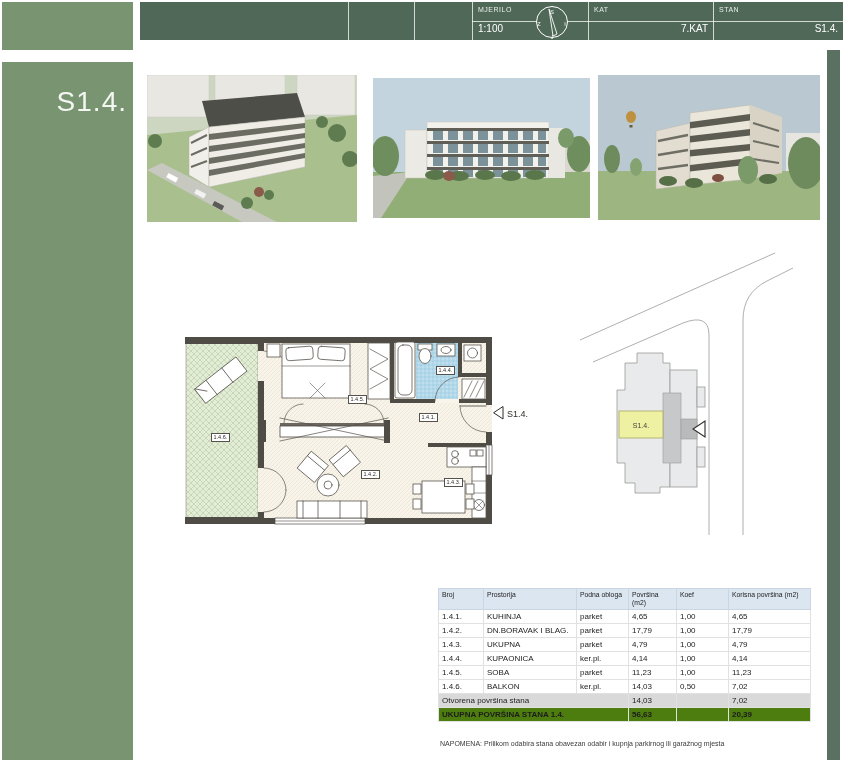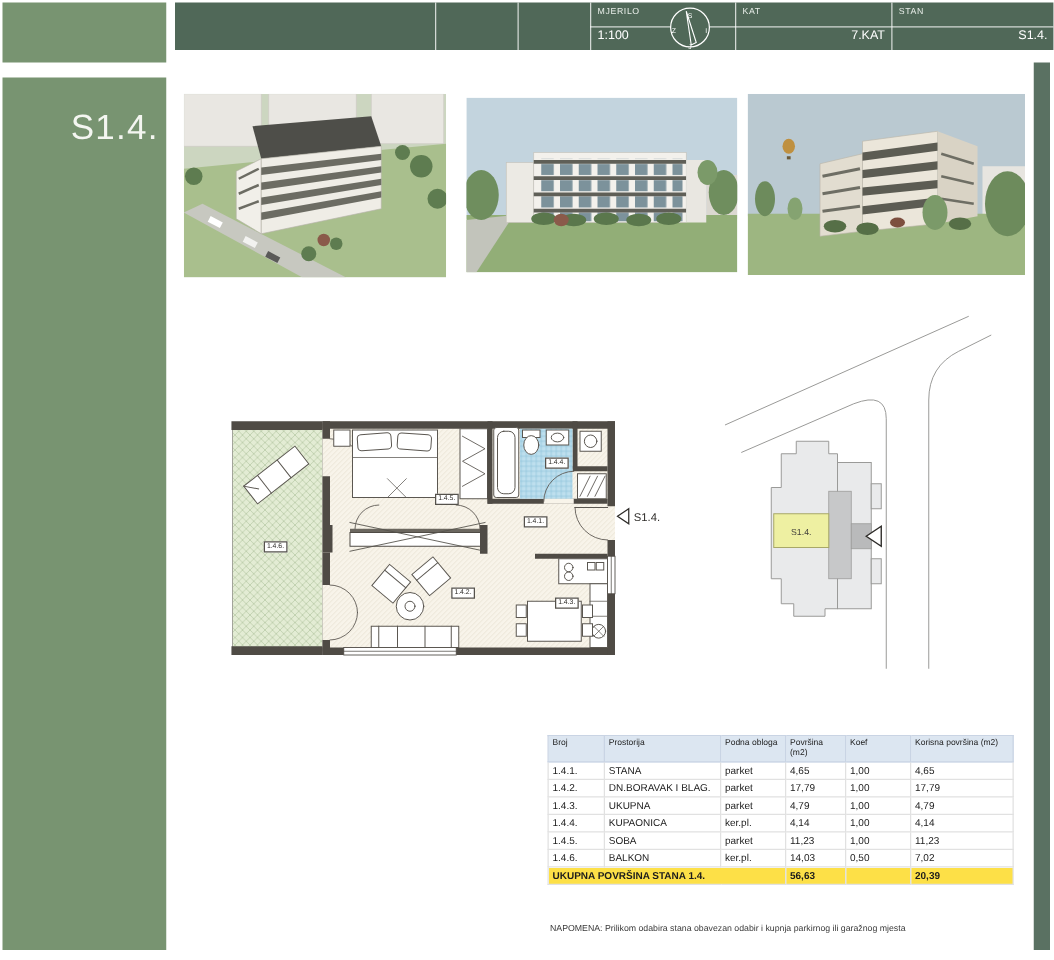--- a/index.html
+++ b/index.html
@@ -27,21 +27,21 @@
   .plan-label{position:absolute;font-size:5.5px;line-height:7px;background:#fff;border:.5px solid #55524c;
               padding:0 1.5px;color:#2e2c29;}
   
   .tblwrap{position:absolute;left:438px;top:588px;width:372px;}
   table{border-collapse:collapse;width:372px;table-layout:fixed;font-size:8px;color:#1c1c1c;}
   th{background:#dce6f1;font-weight:normal;text-align:left;font-size:6.8px;line-height:8px;
      padding:2px 3px;border:1px solid #c9d4e4;vertical-align:top;}
   td{padding:1px 3px;height:11px;border:1px solid #e1e1e1;background:#fff;overflow:hidden;white-space:nowrap;}
   td.num{}
   tr.gray td{background:#d9d9d9;}
-  tr.total td{background:#fde047;font-weight:bold;}
+  tr.total td{background:#4d7c0f;font-weight:bold;}
   .marker{display:inline-block;width:0;height:0;border-left:5px solid #2f9e44;border-bottom:5px solid transparent;float:right;}
   .note{position:absolute;left:440px;top:740px;width:380px;font-size:7px;color:#3a3a3a;}
   svg text{font-family:"Liberation Sans",sans-serif;}
 </style>
 </head>
 <body>
 
 <div class="page">
 
   <div class="sb-top"></div>
@@ -373,21 +373,21 @@
           <th>Prostorija</th>
           <th>Podna obloga</th>
           <th>Površina (m2)</th>
           <th>Koef</th>
           <th>Korisna površina (m2)</th>
         </tr>
       </thead>
       <tbody>
         <tr>
           <td>1.4.1.</td>
-          <td>STANA</td>
+          <td>KUHINJA</td>
           <td>parket</td>
           <td class="num">4,65</td>
           <td class="num">1,00</td>
           <td class="num">4,65</td>
         </tr>
         <tr>
           <td>1.4.2.</td>
           <td>DN.BORAVAK I BLAG.</td>
           <td>parket</td>
           <td class="num">17,79</td>
@@ -419,20 +419,26 @@
           <td class="num">11,23</td>
         </tr>
         <tr>
           <td>1.4.6.</td>
           <td>BALKON</td>
           <td>ker.pl.</td>
           <td class="num">14,03</td>
           <td class="num">0,50</td>
           <td class="num">7,02</td>
         </tr>
+        <tr class="gray">
+          <td colspan="3">Otvorena površina stana</td>
+          <td class="num">14,03</td>
+          <td></td>
+          <td class="num">7,02</td>
+        </tr>
         <tr class="total">
           <td colspan="3">UKUPNA POVRŠINA STANA 1.4.</td>
           <td class="num">56,63</td>
           <td></td>
           <td class="num">20,39</td>
         </tr>
       </tbody>
     </table>
   </div>
 

